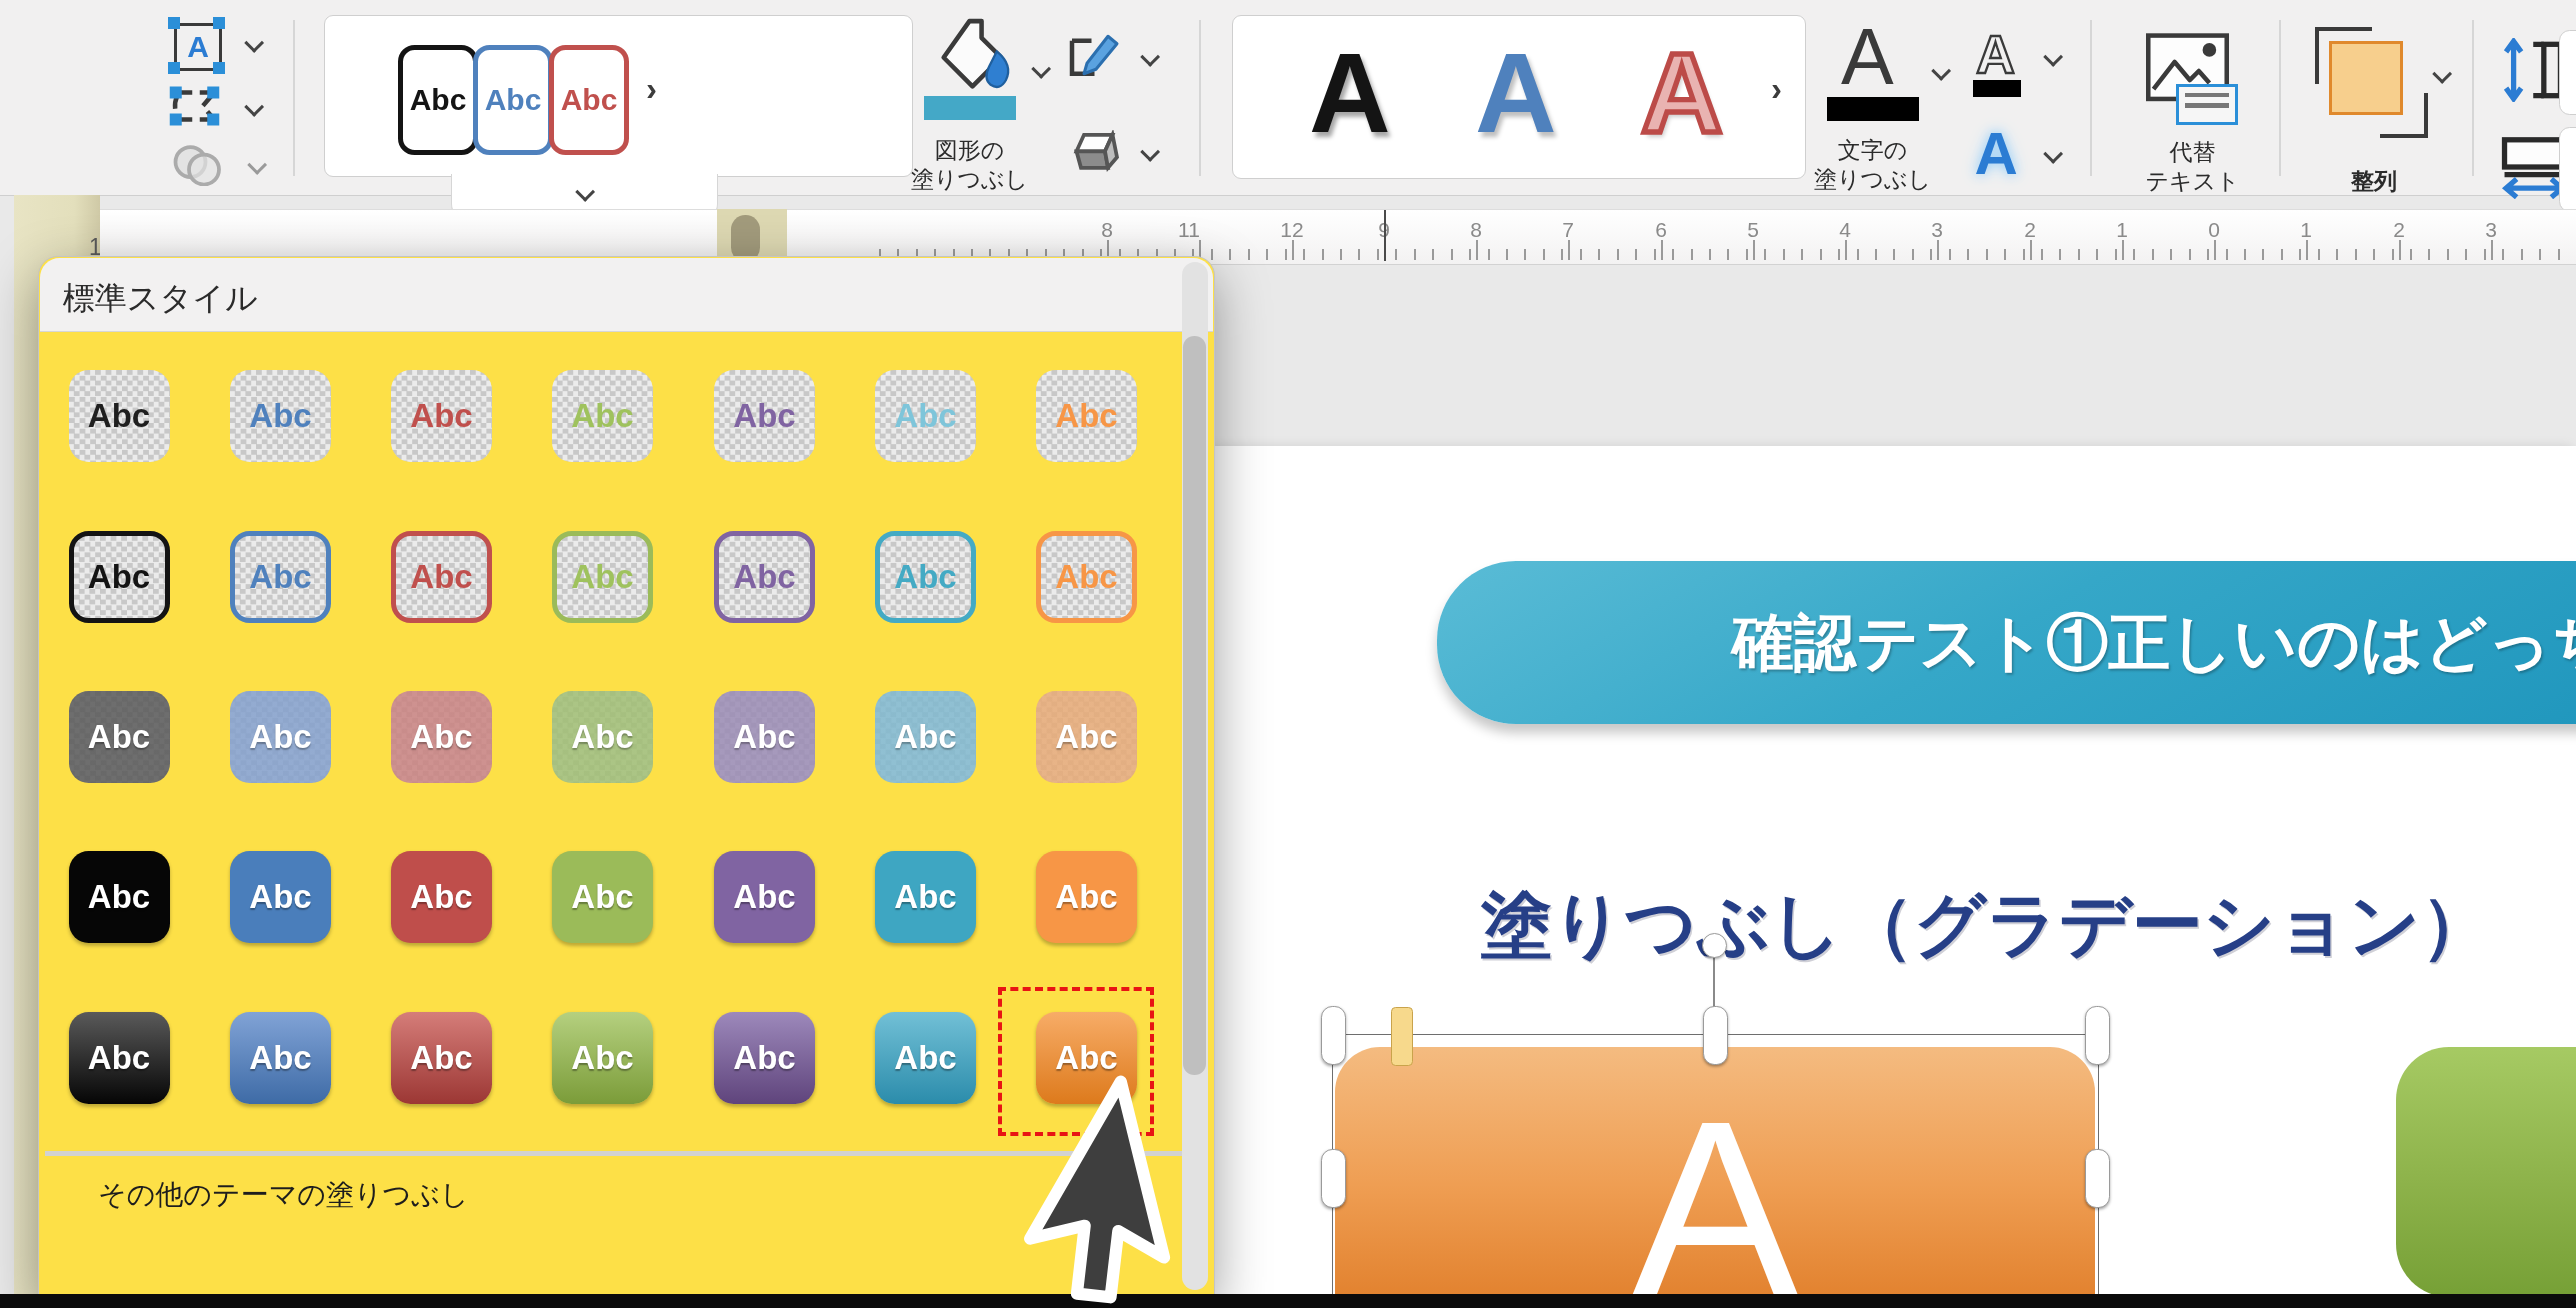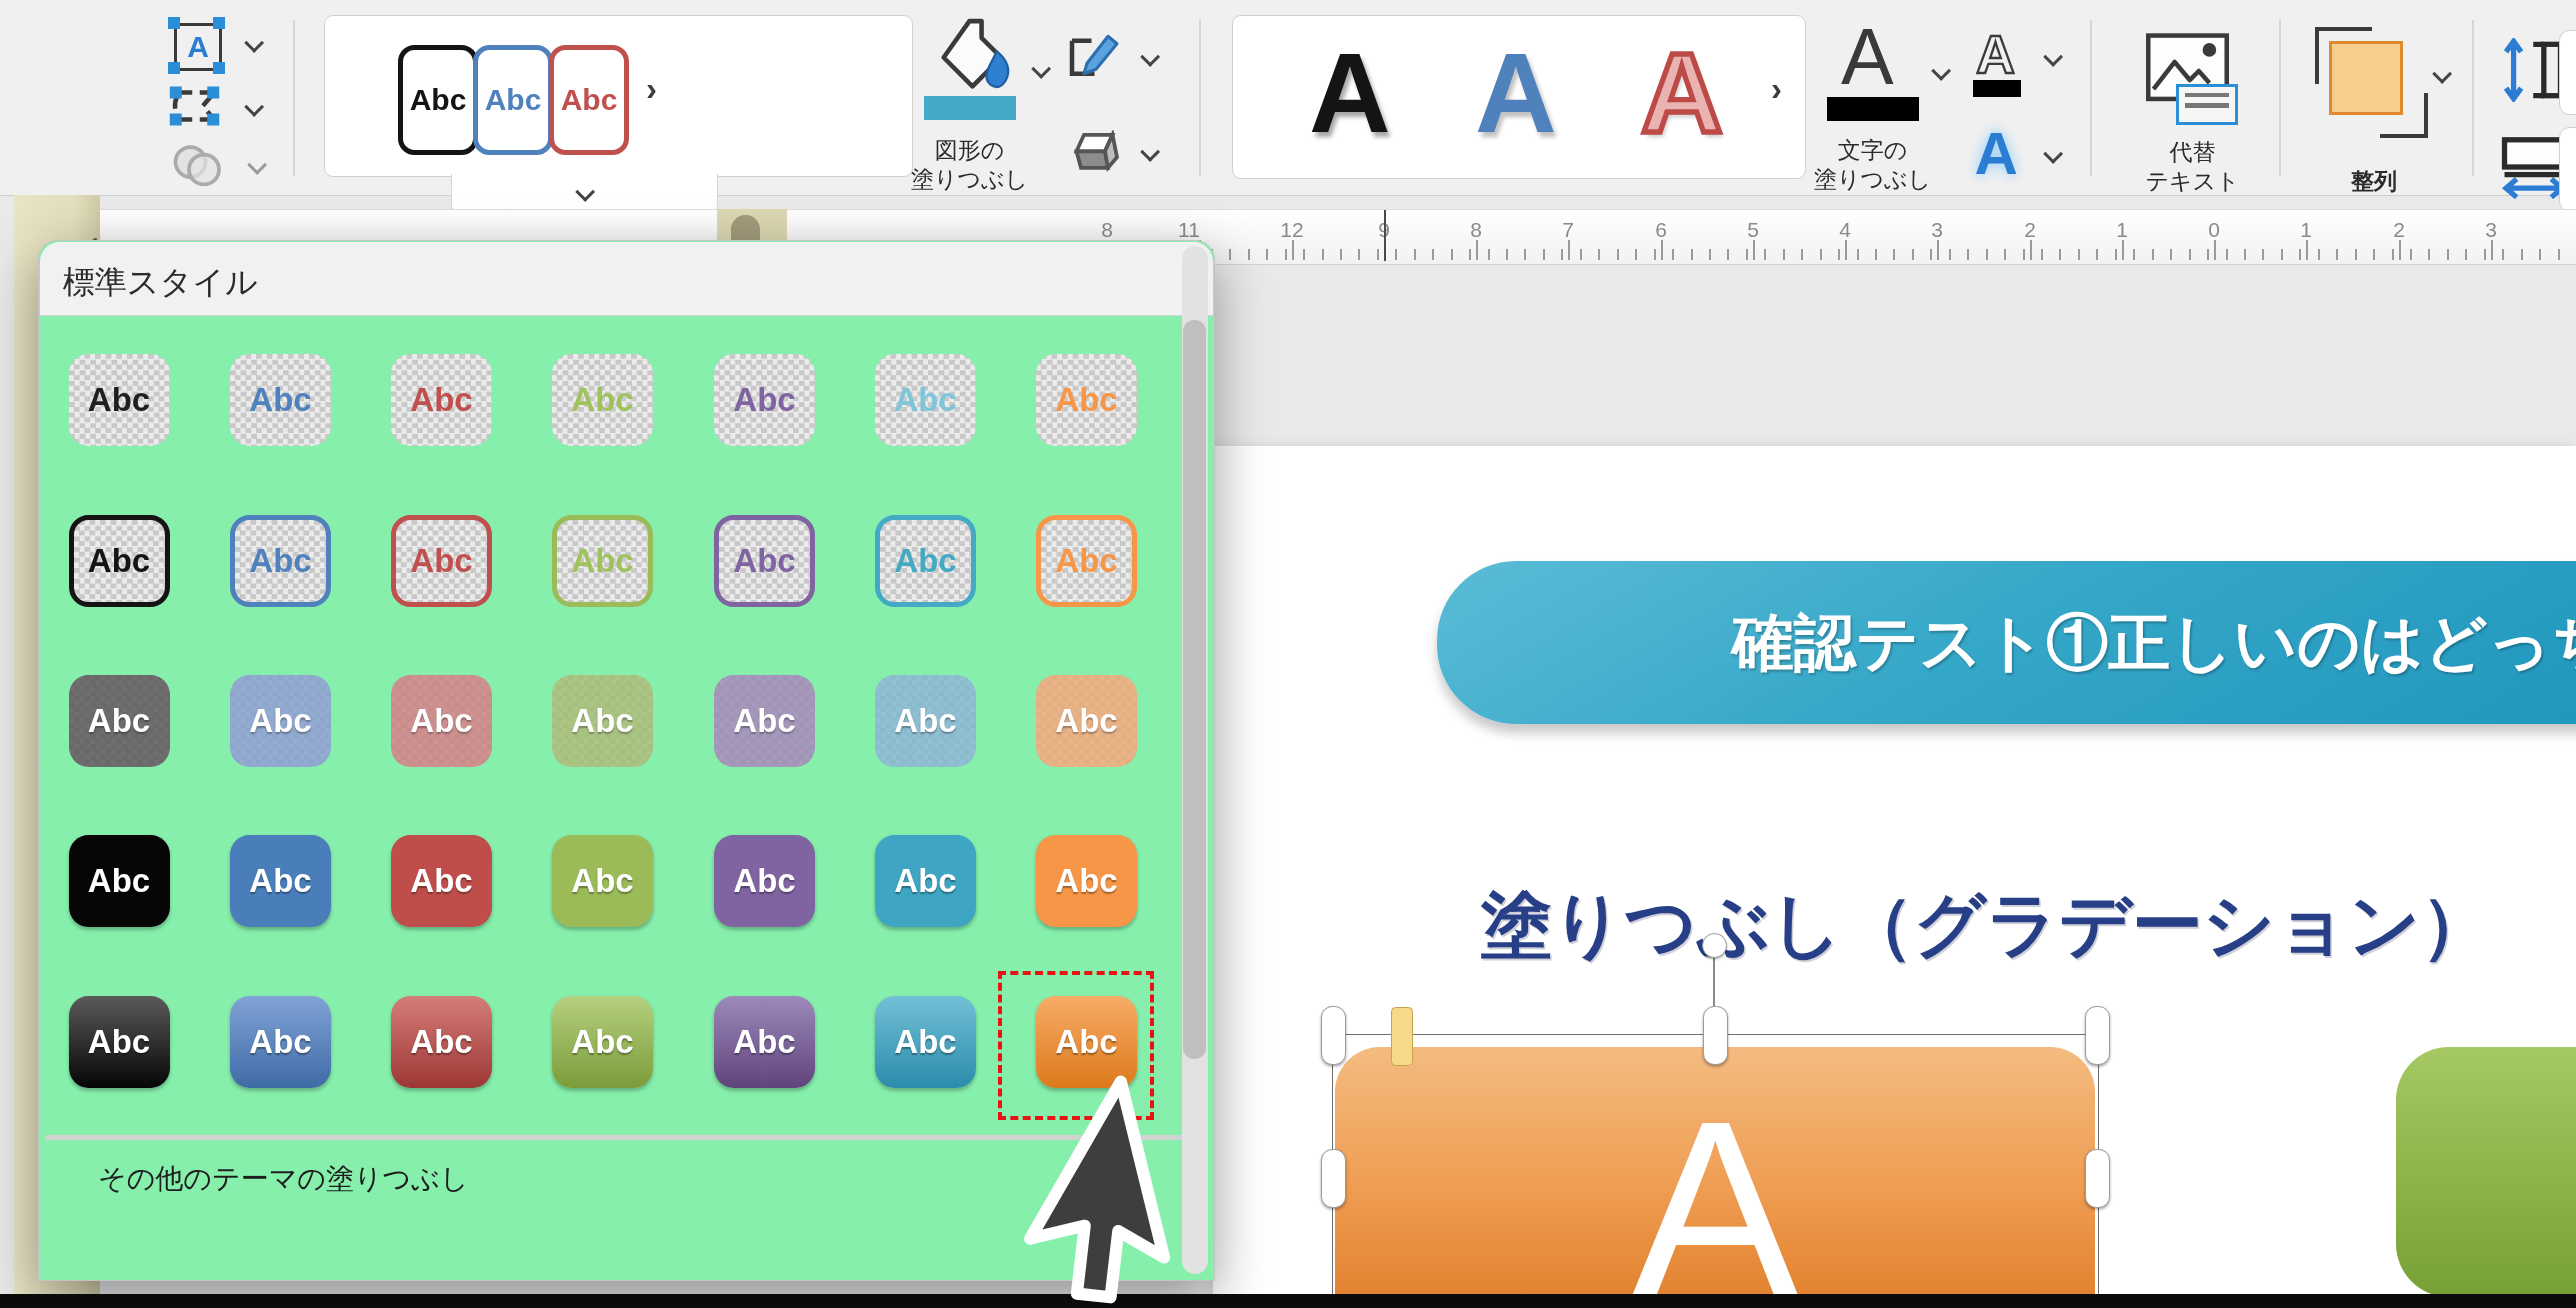--- a/index.html
+++ b/index.html
@@ -48,21 +48,21 @@
   #selbox{position:absolute;left:119px;top:588px;width:765px;height:302px;border:1.5px solid #6e6e6e;border-bottom:none;}
   #shape-a{position:absolute;left:122px;top:601px;width:760px;height:250px;border-radius:45px 45px 0 0;
     background:linear-gradient(#f4bb80 0%,#ef9e53 55%,#e2822f 100%);display:flex;justify-content:center;overflow:hidden;}
   #shape-a-letter{color:#fff;font-size:250px;font-weight:400;line-height:234px;margin-top:45px;}
   #shape-green{position:absolute;left:1183px;top:601px;width:318px;height:250px;border-radius:53px;
     background:linear-gradient(#a6ca63 0%,#8db24a 55%,#76a036 100%);}
   .handle{position:absolute;width:23px;height:57px;border-radius:11.3px;background:#fff;border:1.5px solid #9a9a9a;
     box-shadow:0 1.5px 3px rgba(0,0,0,0.35);}
   #adj-handle{position:absolute;width:19.7px;height:57px;border-radius:4.5px;background:#f7d98c;border:1.5px solid #c9a34b;}
   
-  #panel{position:absolute;left:38px;top:240px;width:1175px;height:1039px;background:#86efac;
+  #panel{position:absolute;left:38px;top:256px;width:1175px;height:1039px;background:#fde047;
     border:0.8px solid #c4c4c4;border-radius:19.7px 19.7px 0 0;box-shadow:0 18px 53px rgba(0,0,0,0.38);}
   #panel-header{position:absolute;left:0.8px;top:0.8px;width:1173px;height:73px;background:#f2f1f1;
     border-radius:19.7px 19.7px 0 0;border-bottom:1.5px solid #d6d6d6;}
   #panel-title{position:absolute;left:23px;top:19.7px;font-size:32px;color:#2b2b2b;}
   .swatch{position:absolute;width:101px;height:92px;border-radius:19.7px;box-sizing:border-box;
     display:flex;align-items:center;justify-content:center;font-size:33px;font-weight:600;}
   .checker{background-image:repeating-conic-gradient(#c8c8c8 0 25%,#ebebeb 0 50%);background-size:10.6px 10.6px;}
   .sw-shadow{box-shadow:0 2.3px 3.8px rgba(0,0,0,0.25);}
   #grid-divider{position:absolute;left:6px;top:894px;width:1139px;height:5.3px;background:#d2d2d2;}
   #more-item{position:absolute;left:59px;top:919px;font-size:28px;color:#1d1d1d;}

